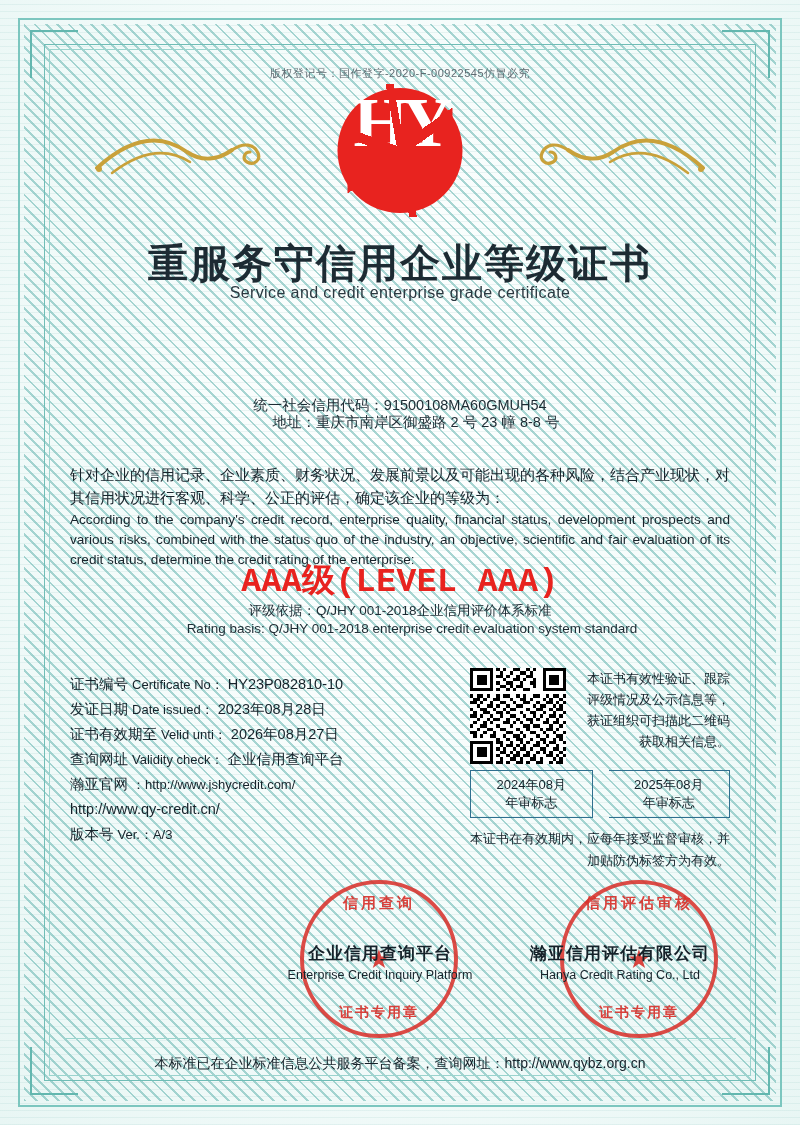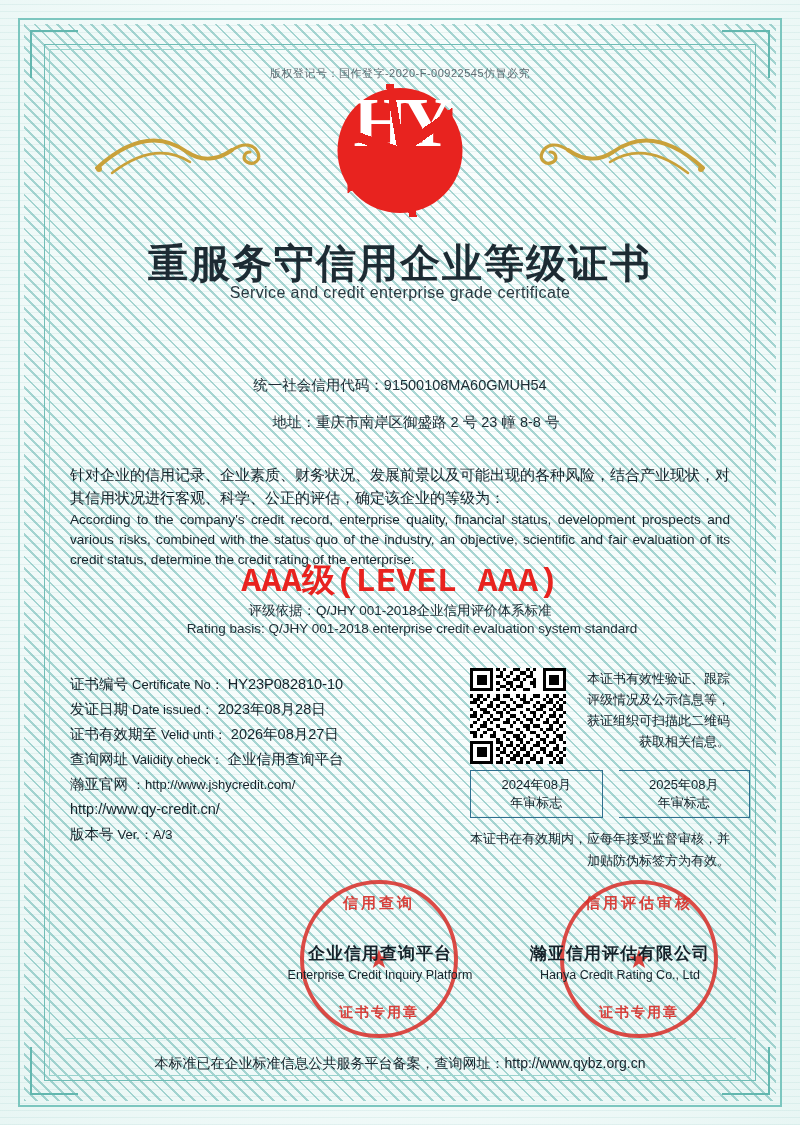--- a/index.html
+++ b/index.html
@@ -100,21 +100,21 @@
   .certify-en{
     position:absolute;top:334px;left:0;width:100%;text-align:center;
     font-size:15px;color:#2a3840;
   }
   .company{
     position:absolute;top:357px;left:0;width:100%;text-align:center;
     font-family:"Liberation Serif", serif;
     font-size:27px;font-weight:bold;color:#16222a;letter-spacing:1px;
   }
   .code{
-    position:absolute;top:376px;left:0;width:100%;text-align:center;
+    position:absolute;top:396px;left:0;width:100%;text-align:center;
     font-size:14.5px;color:#1d2b33;
   }
   .addr{
     position:absolute;top:413px;left:0;width:100%;text-align:center;
     font-size:14.5px;color:#1d2b33;padding-left:16px;
   }
 
   .para{
     position:absolute;left:70px;right:70px;top:463px;
     font-size:14.5px;color:#17232b;line-height:1.55;text-align:justify;
@@ -151,21 +151,21 @@
     background:#ffffff;
   }
   .qr svg{display:block;}
 
   .qr-note{
     position:absolute;left:578px;top:668px;width:152px;
     font-size:13px;color:#16222a;line-height:1.62;text-align:right;
   }
 
   .seals-year{
-    position:absolute;left:470px;top:770px;width:280px;height:48px;
+    position:absolute;left:470px;top:770px;width:260px;height:48px;
     display:flex;gap:16px;
   }
   .year-box{
     flex:1;border:1px solid #2f6f8f;
     display:flex;flex-direction:column;align-items:center;justify-content:center;
     font-size:13px;color:#16222a;line-height:1.35;
   }
   .year-box + .year-box{border-left:none;}
 
   .valid-note{

